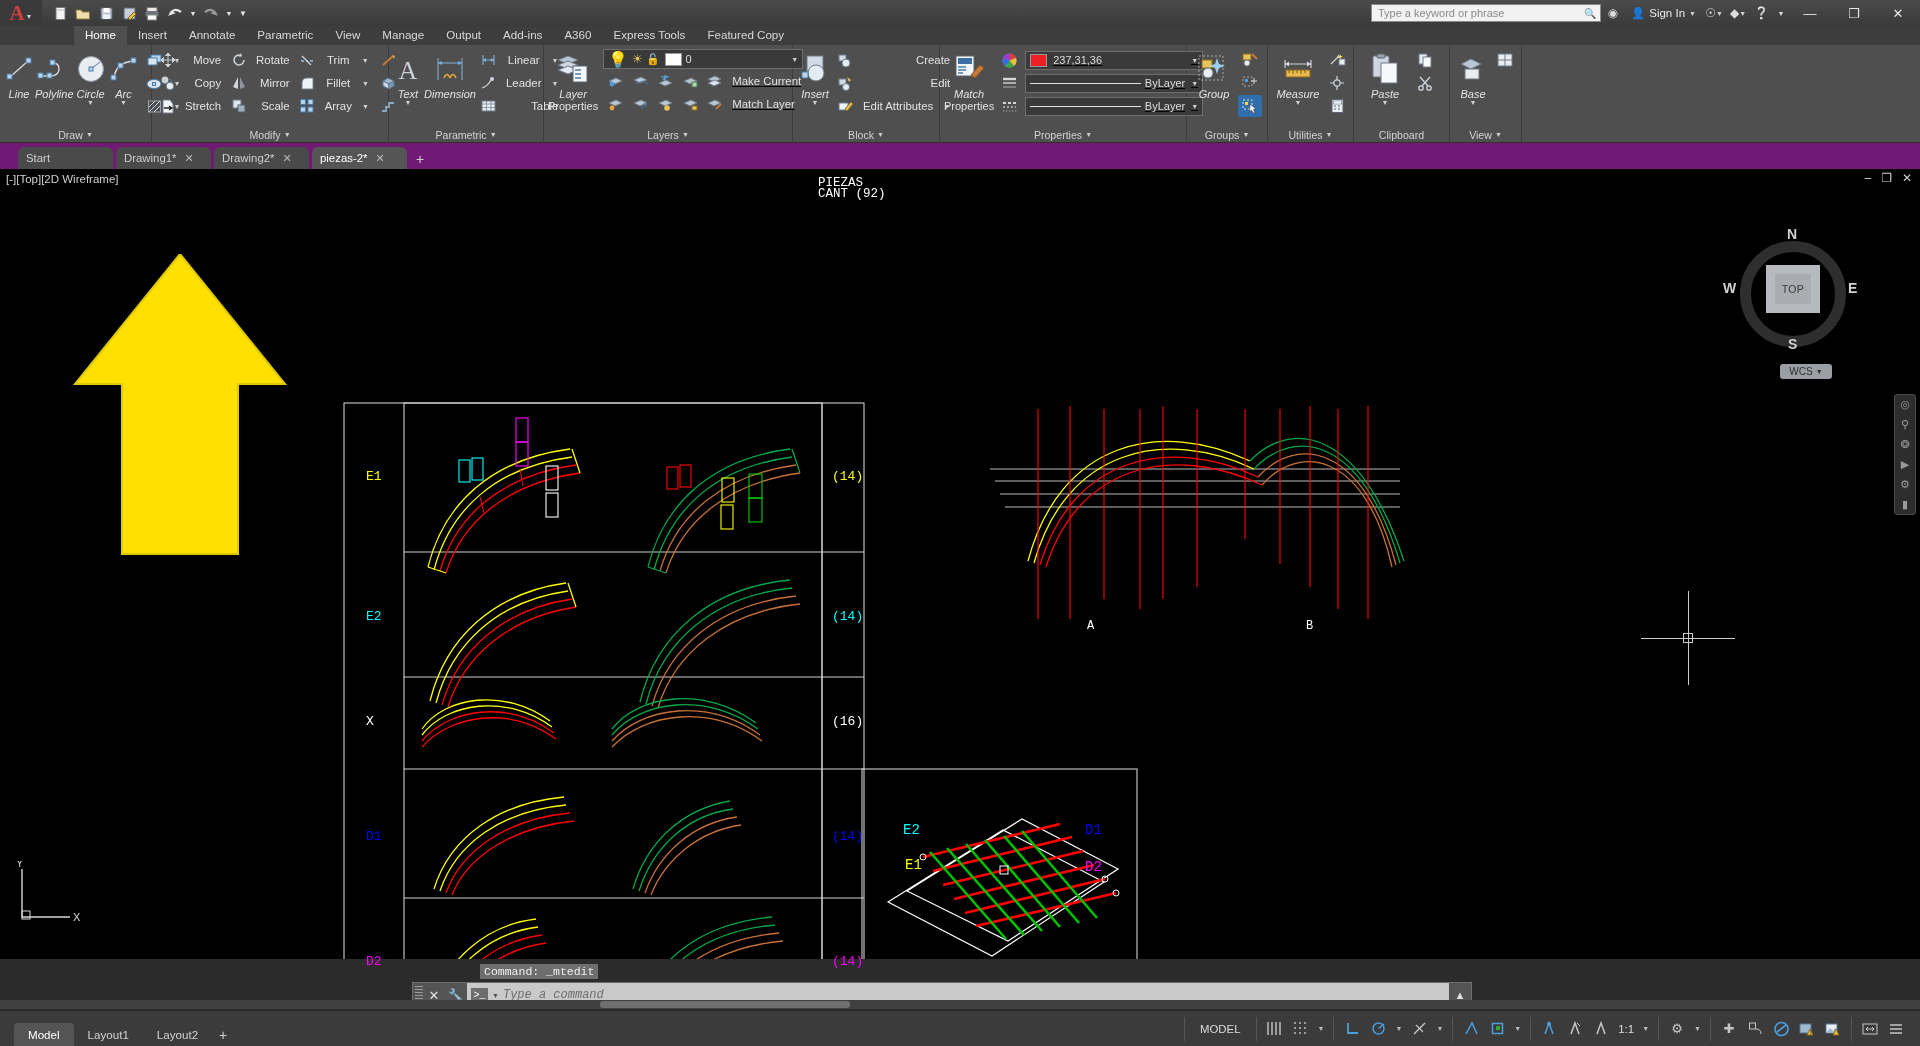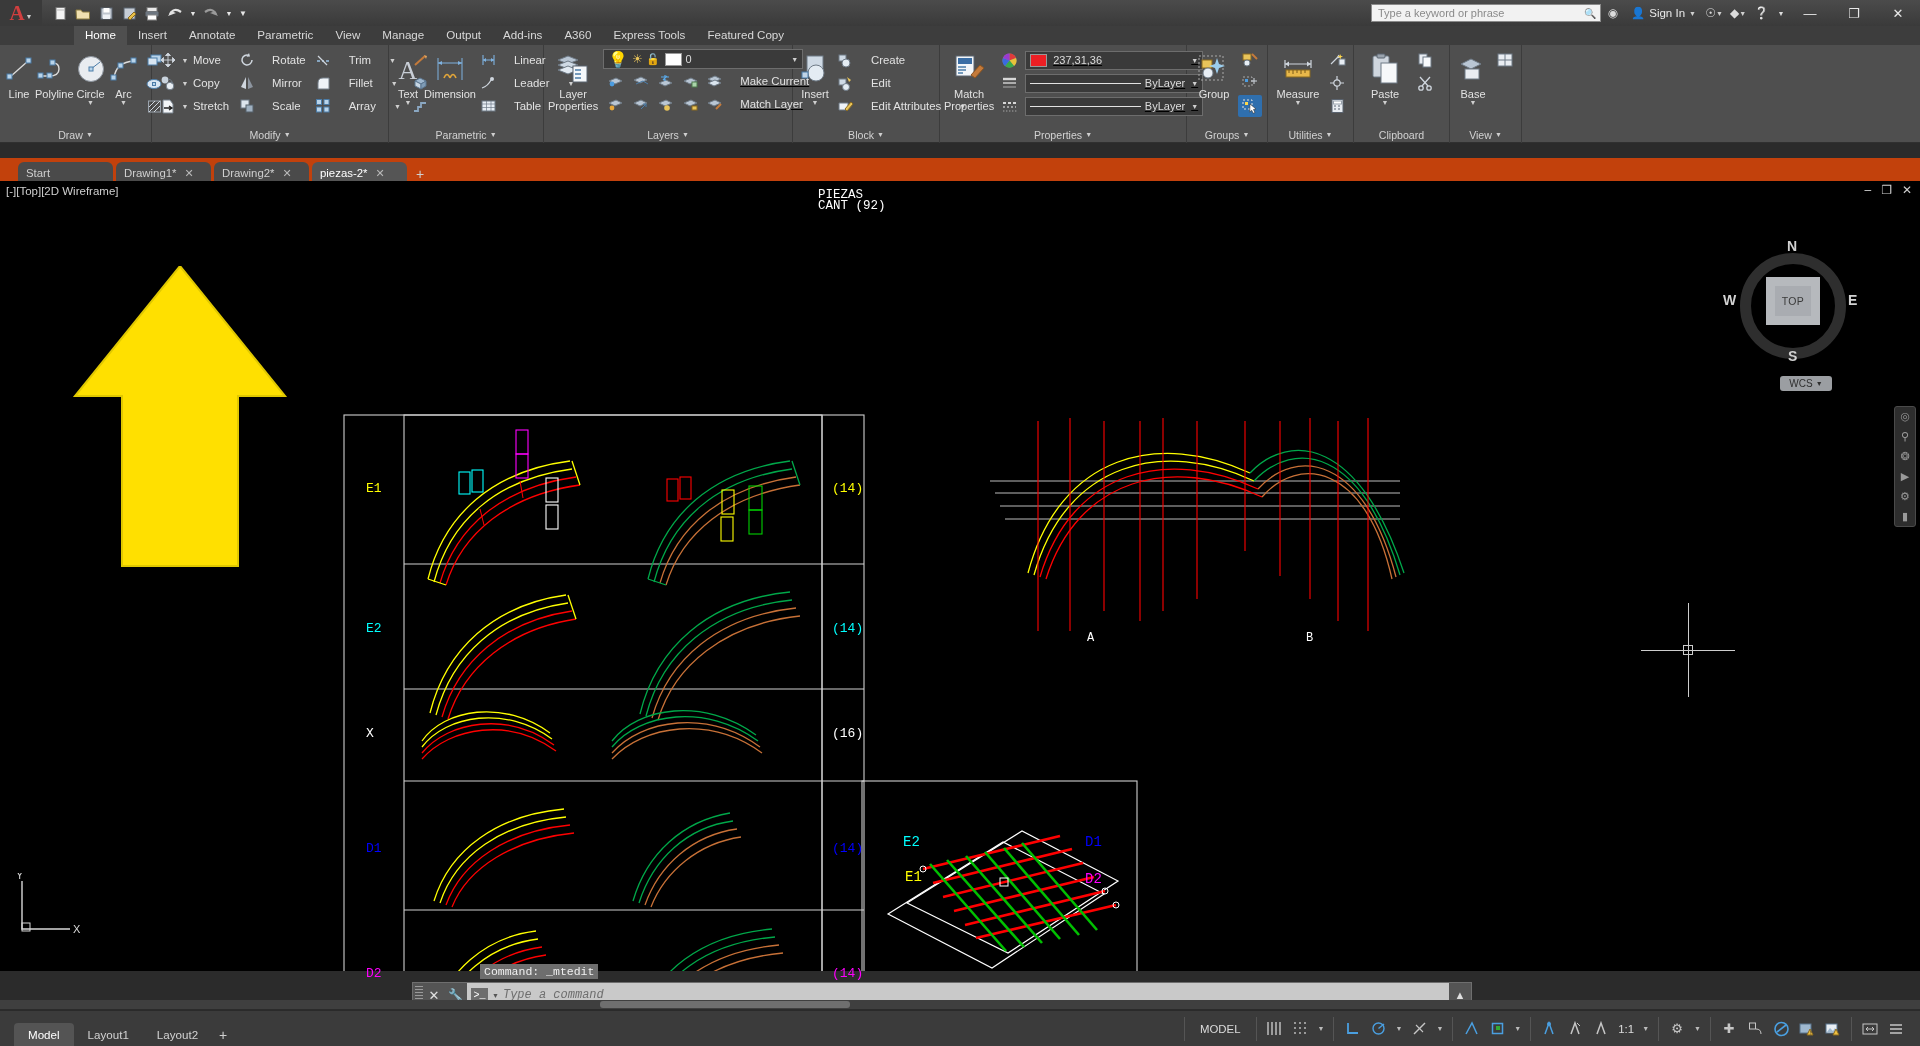--- a/index.html
+++ b/index.html
@@ -43,57 +43,57 @@
   .panel { height:98px; position:relative; border-right:1px solid #3c3c3c;
     display:flex; flex-direction:column; }
   .panel-body { flex:1; display:flex; align-items:flex-start; padding:4px 4px 0 4px; gap:1px; }
   .panel-title { height:17px; font-size:10.6px; color:#d2d2d2; text-align:center;
     display:flex; align-items:center; justify-content:center; gap:3px; }
   .caret { font-size:7px; color:#cfcfcf; }
 
   .bigbtn { width:56px; display:flex; flex-direction:column; align-items:center;
     padding-top:3px; cursor:pointer; }
   .bigbtn .ic { height:34px; display:flex; align-items:center; justify-content:center; }
-  .bigbtn .lb { font-size:11px; color:#e2e2e2; margin-top:2px; text-align:center; line-height:12px; }
+  .bigbtn .lb { font-size:11px; color:#e2e2e2; margin-top:2px; text-align:center; line-height:12px;font-style:italic; }
   .bigbtn .lb2 { font-size:11px; color:#e2e2e2; text-align:center; line-height:12px; }
   .bigbtn .dd { font-size:7px; color:#cfcfcf; margin-top:-1px;}
 
   .col { display:flex; flex-direction:column; gap:1px; }
-  .smbtn { display:flex; align-items:center; gap:16px; height:22px; padding:0 5px 0 2px;
-    cursor:pointer; }
+  .smbtn { display:flex; align-items:center; gap:8px; height:22px; padding:0 5px 0 2px;
+    cursor:pointer;justify-content:space-between; }
   .smbtn .ic { width:19px; height:19px; display:flex; align-items:center; justify-content:center; }
   .smbtn .lb { font-size:11.4px; color:#e2e2e2; white-space:nowrap; }
   .smbtn .dd { font-size:7px; color:#cfcfcf; margin-left:2px; }
   .tinybtn { width:24px; height:22px; display:flex; align-items:center; justify-content:center;
     cursor:pointer; }
   .rowflex { display:flex; gap:1px;text-decoration:underline; }
 
   .laycombo { width:200px; height:20px; background:#3a3a3a; border:1px solid #6d6d6d;
     display:flex; align-items:center; gap:4px; padding:0 4px; cursor:pointer; }
   .laycombo .txt { font-size:11px; color:#dcdcdc; flex:1; }
   .propcombo { width:170px; height:18px; background:#3a3a3a; border:1px solid #6d6d6d;
     display:flex; align-items:center; padding:0 4px; cursor:pointer; position:relative; }
   .propcombo .lineimg { flex:1; height:1px; background:#e2e2e2; margin-right:4px; }
   .propcombo .txt { font-size:11px; color:#dcdcdc; }
   .propcombo .dd { font-size:7px; color:#cfcfcf; margin-left:4px; }
   .swatch { width:17px; height:13px; border:1px solid #999; }
 
   
-  .dwgtabs { position:absolute; left:0; top:158px; width:1920px; height:26px;
-    background:#c2410c; display:flex; align-items:flex-end; padding-left:18px; }
+  .dwgtabs { position:absolute; left:0; top:143px; width:1920px; height:26px;
+    background:#701a75; display:flex; align-items:flex-end; padding-left:18px; }
   .dwgtab { height:22px; min-width:95px; background:#4a4a4a; border-radius:6px 6px 0 0;
     display:flex; align-items:center; padding:0 8px; margin-right:3px; cursor:pointer;
     font-size:11.4px; color:#cfcfcf; gap:8px; }
   .dwgtab.active { background:#555; color:#fff; }
   .dwgtab .x { font-size:11px; color:#b9b9b9; }
   .addtab { width:20px; height:20px; display:flex; align-items:center; justify-content:center;
     font-size:14px; color:#d0d0d0; cursor:pointer; }
 
   
-  .canvas { position:absolute; left:0; top:169px; width:1920px; height:790px; background:#000;margin-top:12px; }
+  .canvas { position:absolute; left:0; top:169px; width:1920px; height:790px; background:#000; }
   .vplabel { position:absolute; left:6px; top:4px; font-size:11.5px; color:#cfcfcf;
     font-family:"Liberation Sans",sans-serif; }
   .vpctl { position:absolute; right:8px; top:2px; display:flex; gap:10px; color:#d0d0d0;
     font-size:12px; }
   .vpctl span { cursor:pointer; }
 
   
   .navcube { position:absolute; right:62px; top:60px; width:130px; height:130px; }
   .ncring { position:absolute; left:12px; top:12px; width:106px; height:106px;
     border-radius:50%; border:11px solid #2e2e2e; }

